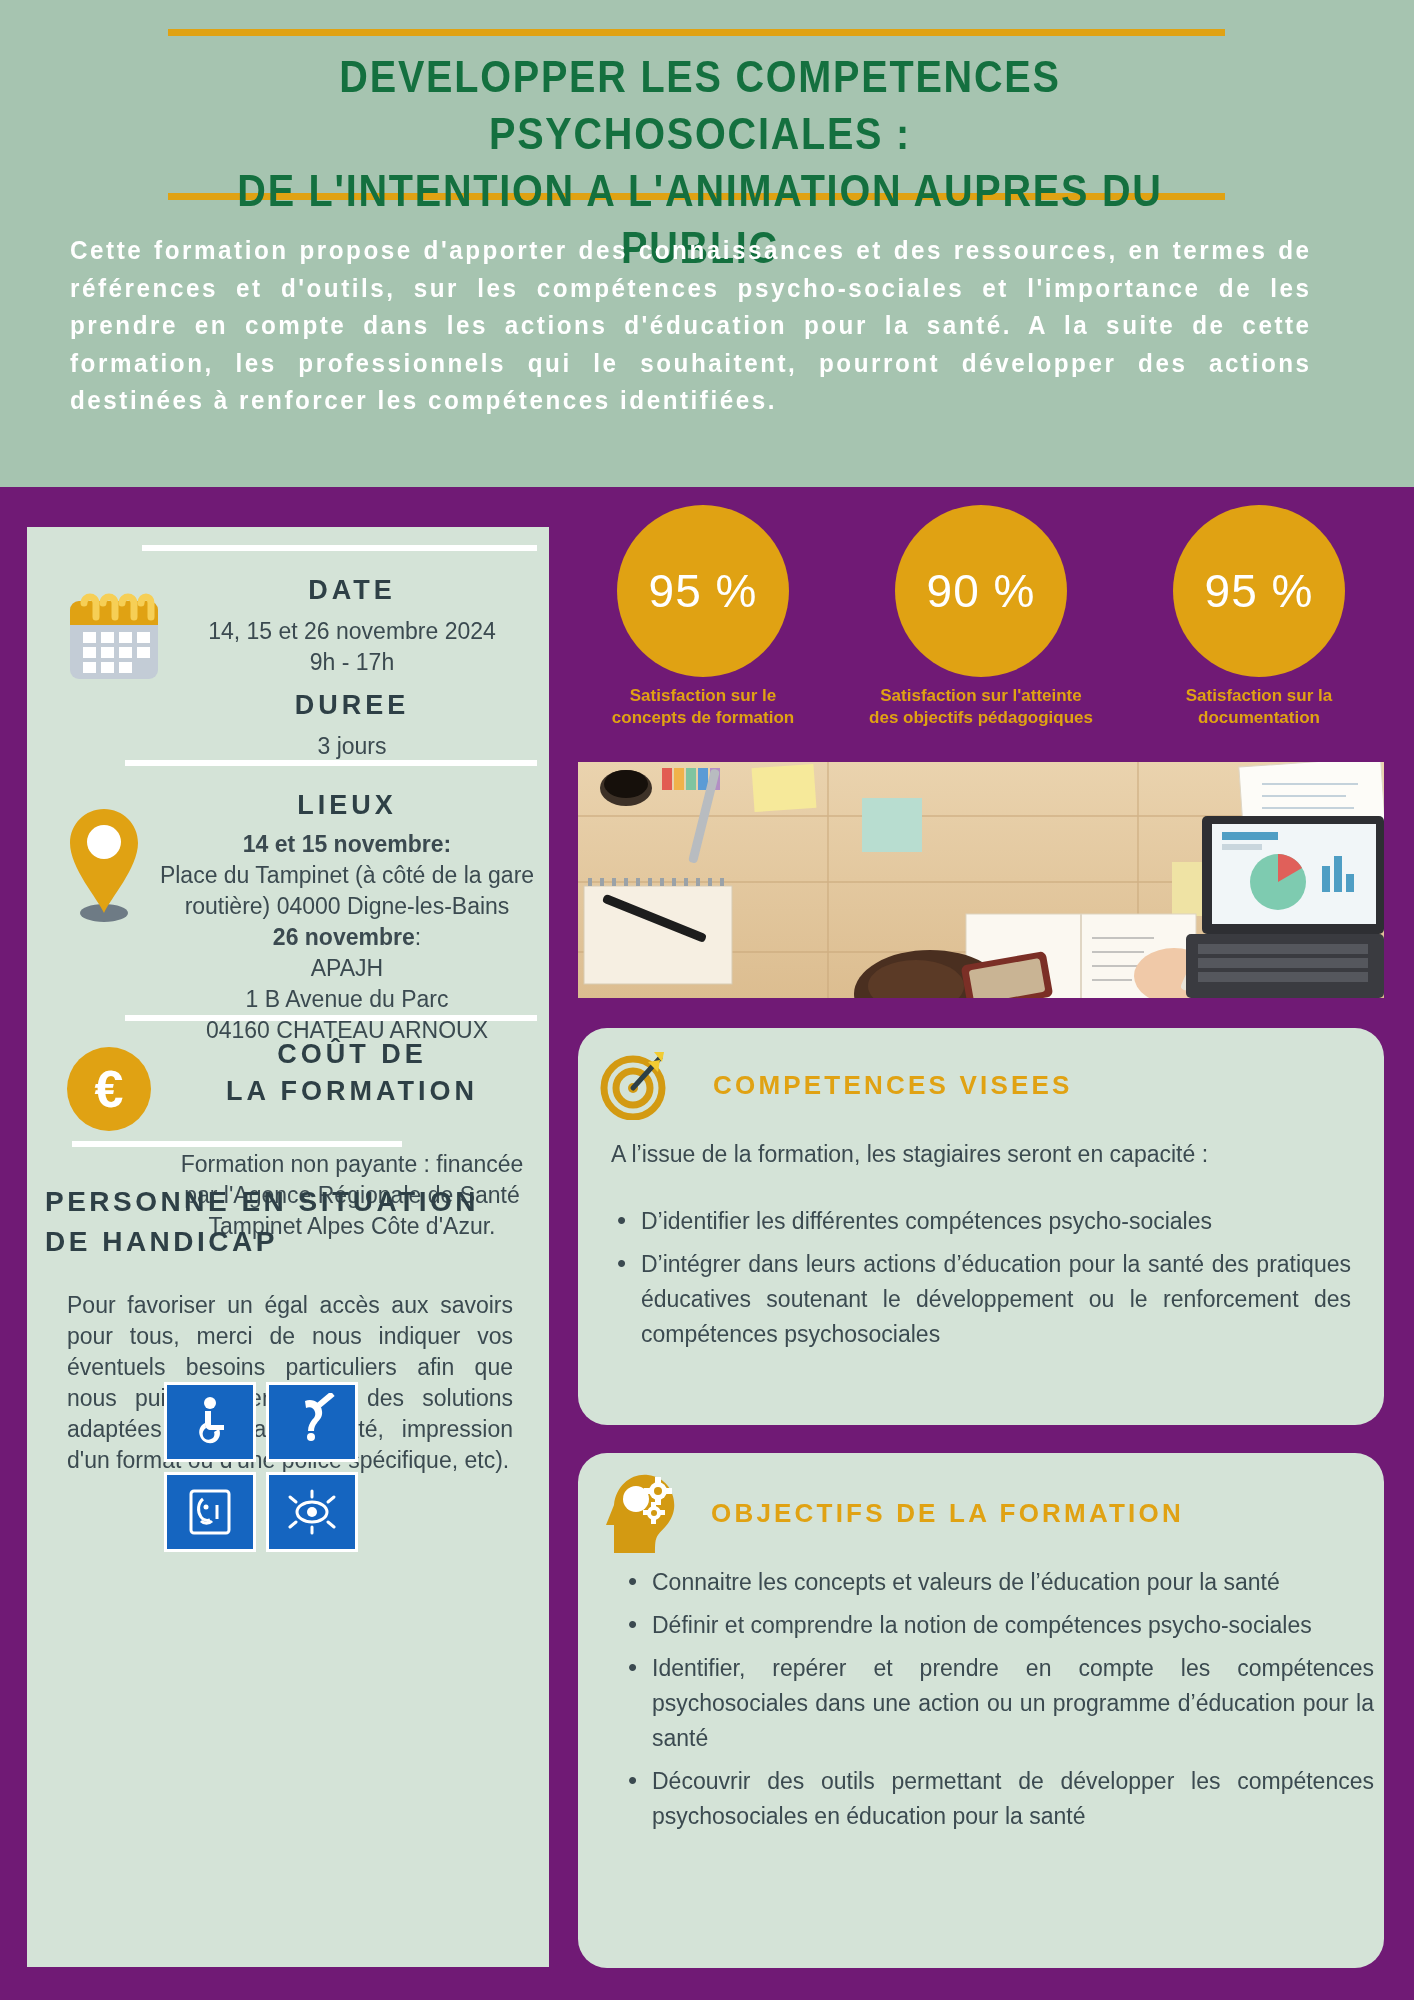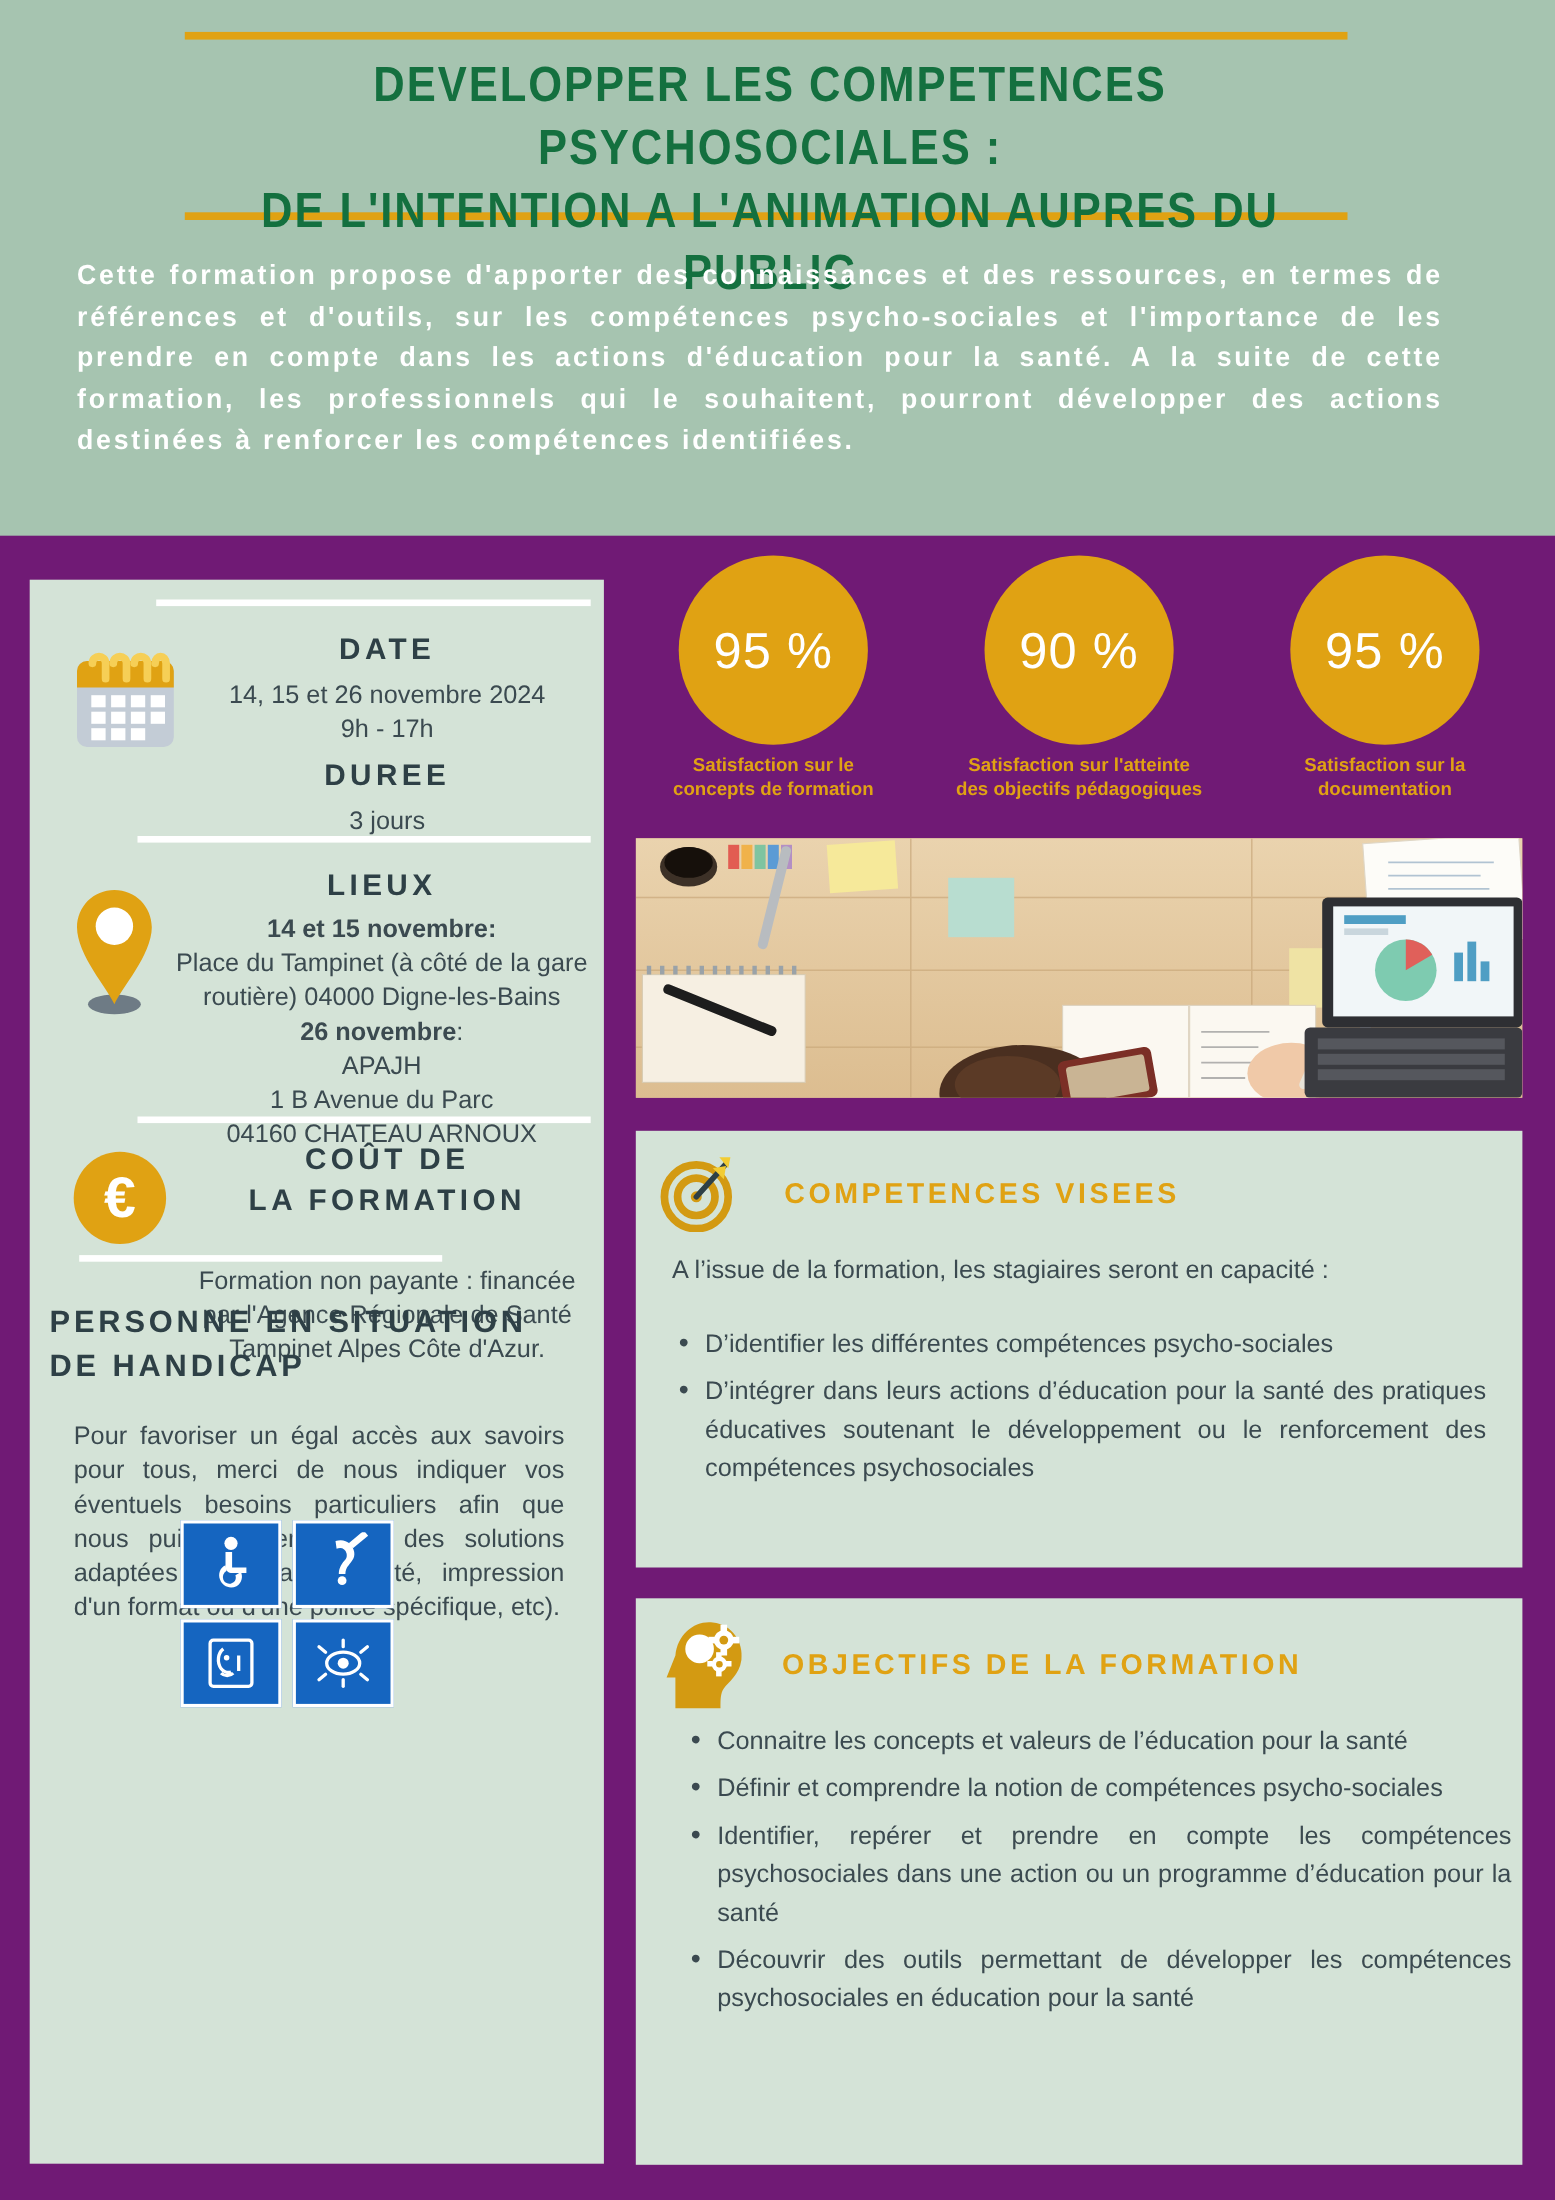--- a/index.html
+++ b/index.html
@@ -193,20 +193,21 @@
     position: absolute;
     left: 578px; top: 762px;
     width: 806px; height: 236px;
     overflow: hidden;
     background: #e7c89a;
   }
 
   .card {
     position: absolute;
     background: #d4e3d7;
+    border-radius: 29px;
   }
   .card-visees { left: 578px; top: 1028px; width: 806px; height: 397px; }
   .card-objs   { left: 578px; top: 1453px; width: 806px; height: 515px; }
 
   .card-title {
     color: #e0a213;
     font-weight: bold;
     font-size: 26px;
     letter-spacing: 3.2px;
   }

